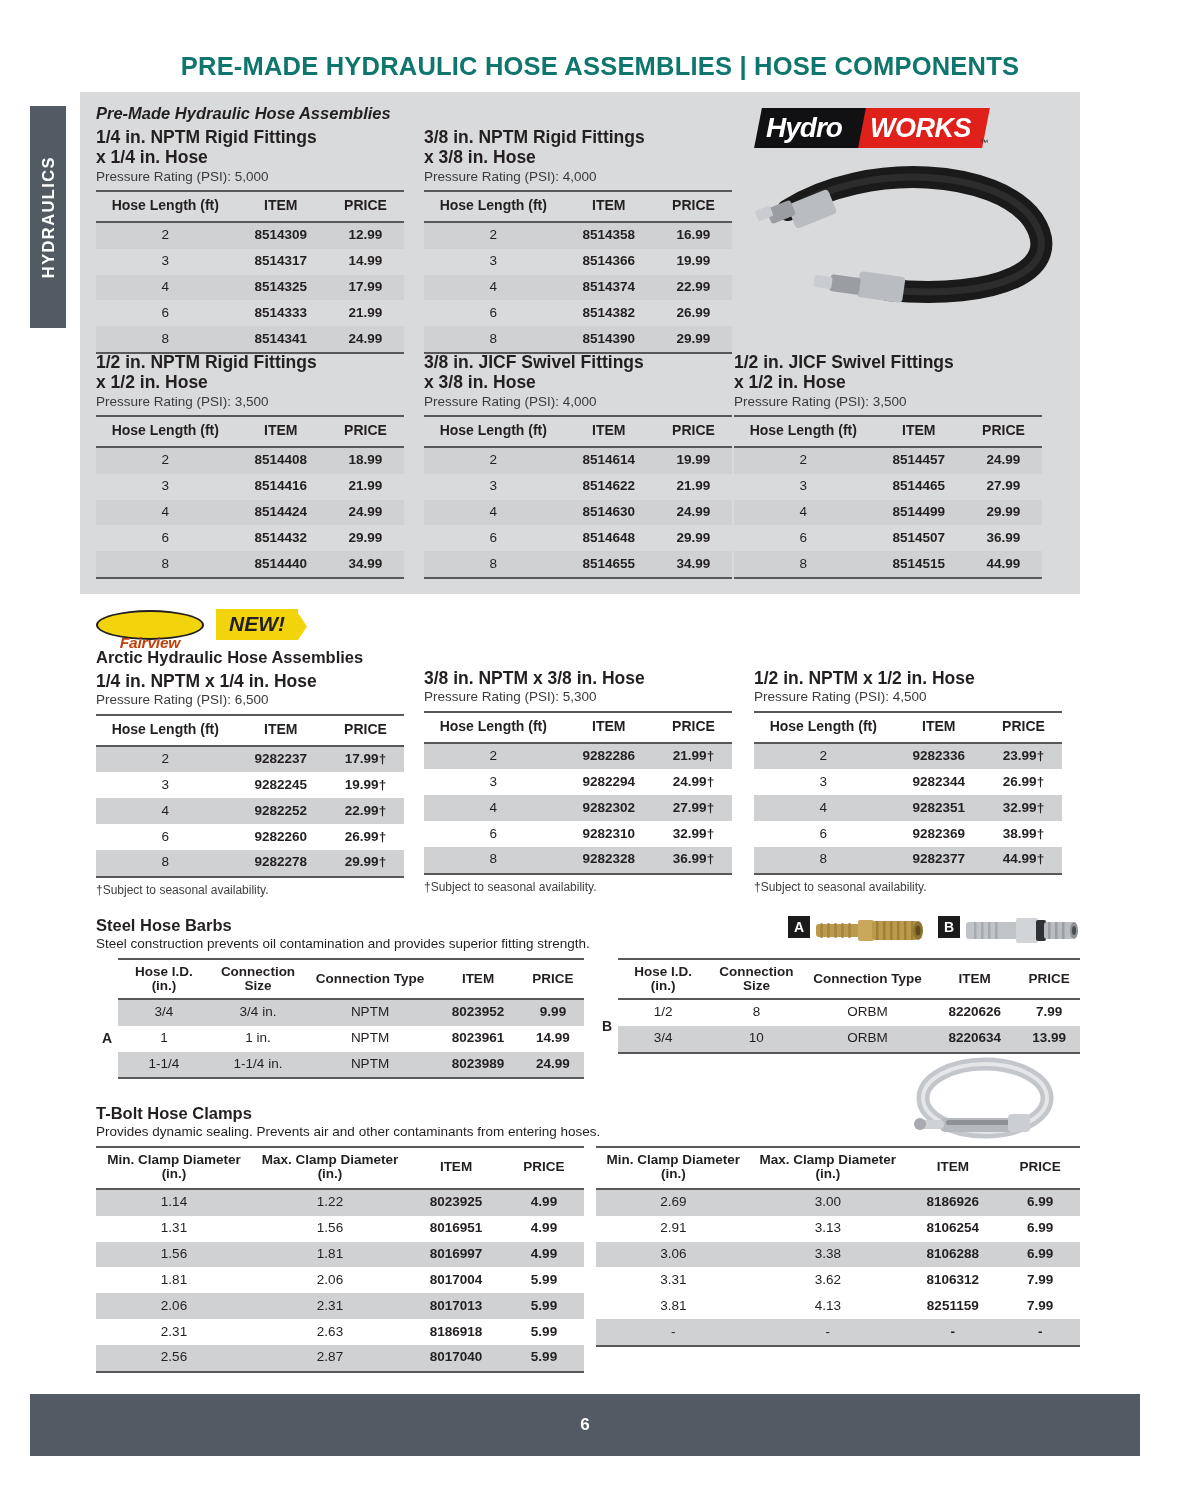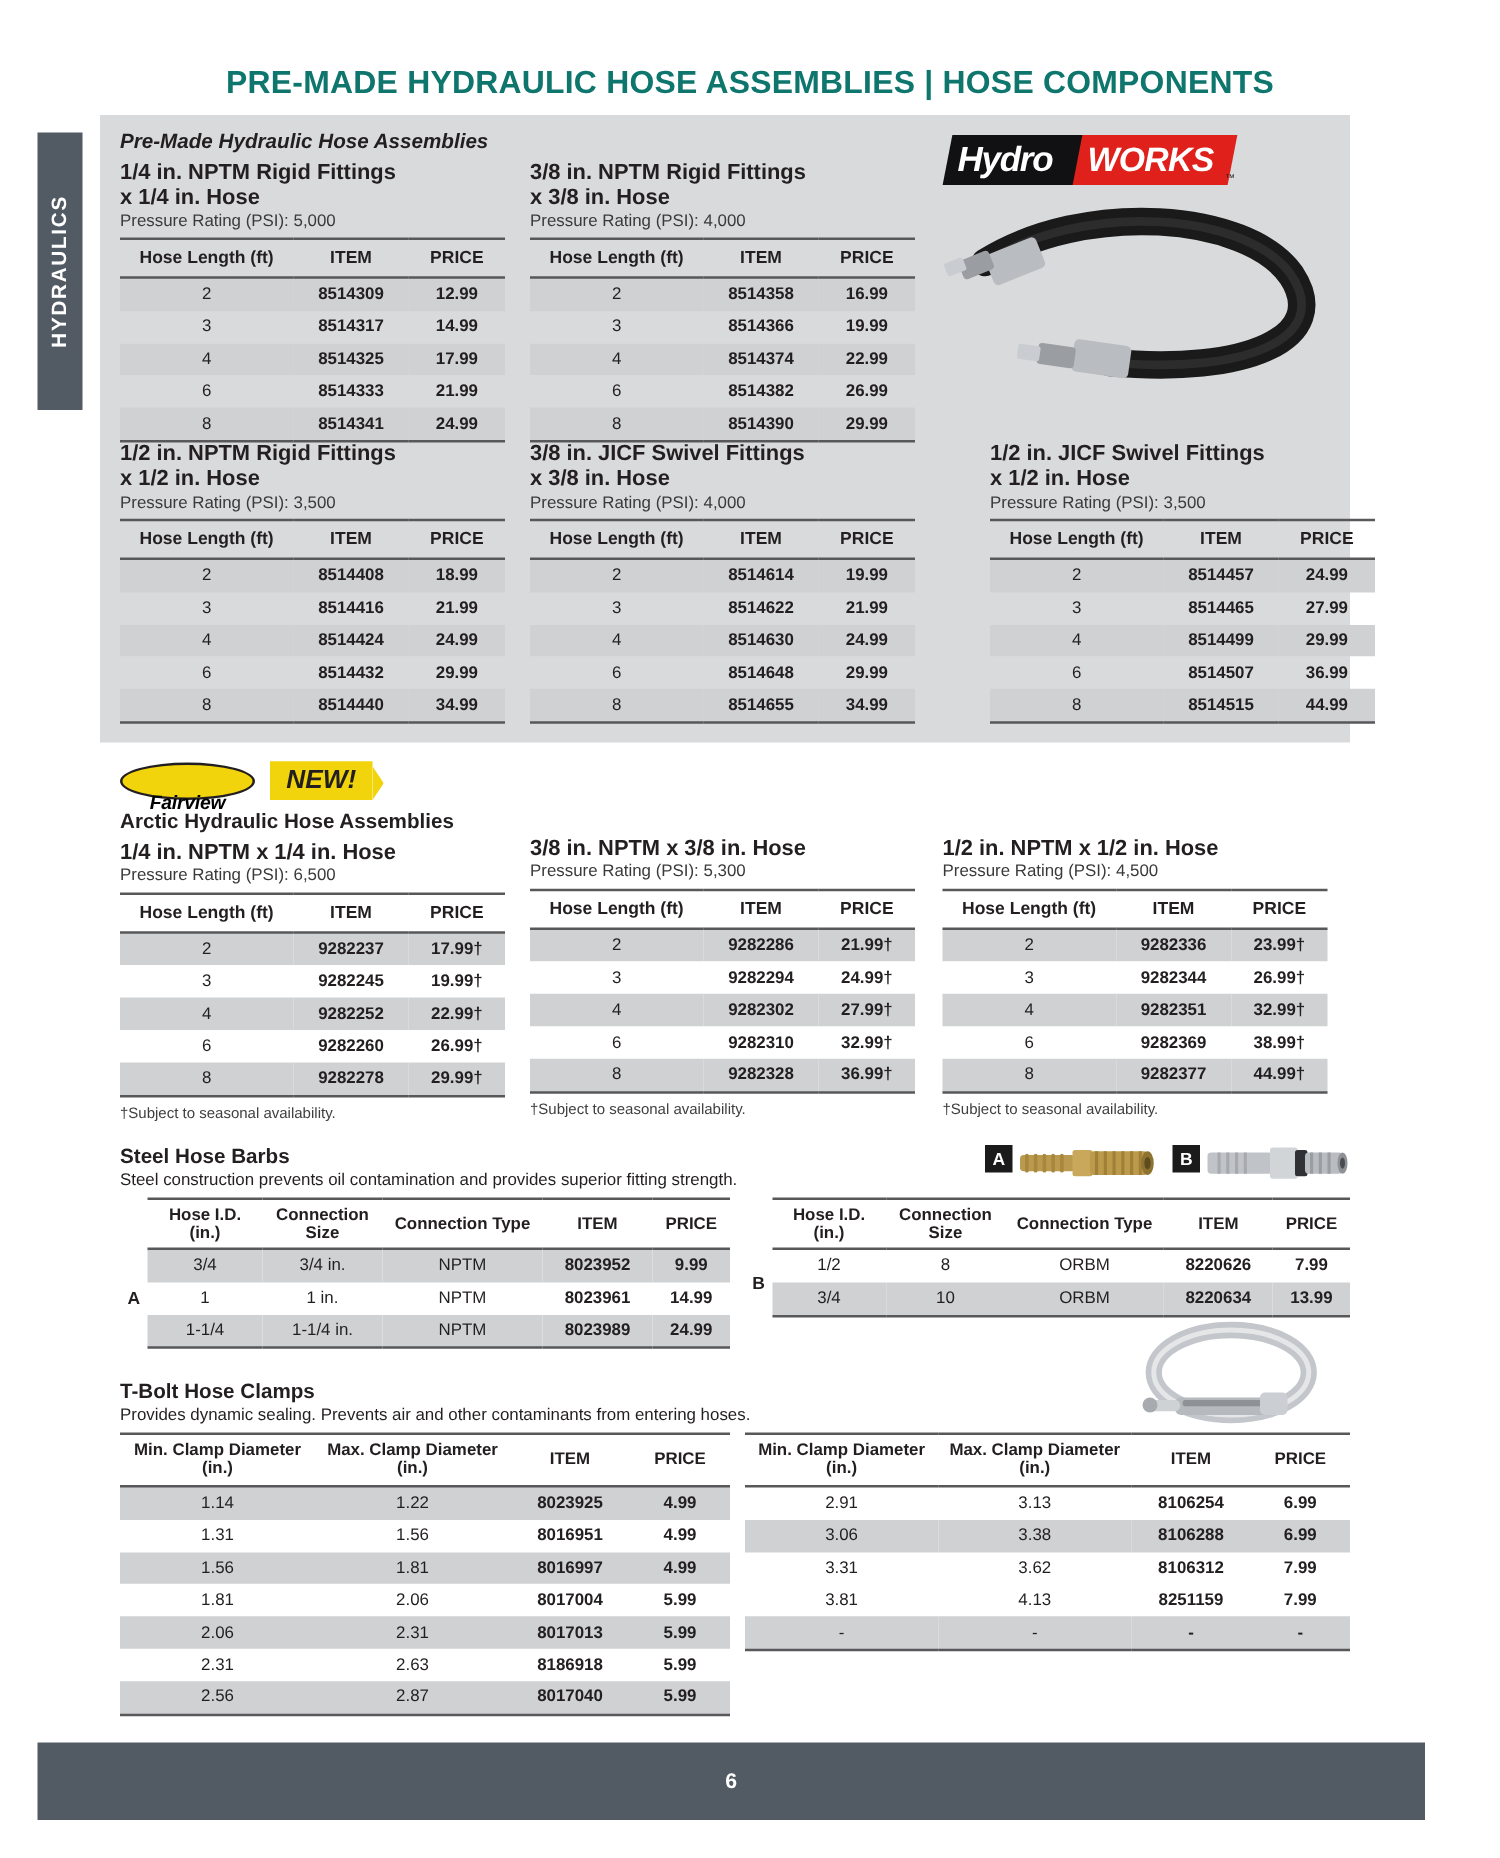--- a/index.html
+++ b/index.html
@@ -98,21 +98,21 @@
   .hose-photo { position: absolute; left: 748px; top: 150px; width: 330px; height: 185px; }
 
   
   .fairview {
     position: absolute; left: 96px; top: 610px;
     width: 108px; height: 30px; border-radius: 50%;
     background: #f2d40d; border: 2px solid #231f20;
     display: flex; align-items: center; justify-content: center;
   }
   .fairview span {
-    font-style: italic; font-weight: bold; font-size: 15.5px; color: #000000;
+    font-style: italic; font-weight: bold; font-size: 15.5px; color: #c2410c;
     letter-spacing: -.2px;
     margin-top: 36px;
   }
   .newflag {
     position: absolute; left: 216px; top: 609px;
     background: #f2d40d; padding: 3px 13px 4px;
   }
   .newflag span {
     font-style: italic; font-weight: bold; font-size: 21px; color: #231f20;
   }
@@ -370,21 +370,21 @@
           </tr>
           <tr class="alt">
             <td class="c-len">8</td>
             <td class="c-item">8514655</td>
             <td class="c-price">34.99</td>
           </tr>
         </tbody>
     </table>
   </div>
 
-  <div class="abs" style="left:792px;top:352px;width:308px;">
+  <div class="abs" style="left:734px;top:352px;width:308px;">
     <div class="group-title">1/2 in. JICF Swivel Fittings</div>
     <div class="group-title">x 1/2 in. Hose</div>
     <div class="psi">Pressure Rating (PSI): 3,500</div>
     <table class="pt" style="margin-top:5px;">
       <thead>
           <tr>
         <th class="c-len">Hose Length (ft)</th>
         <th class="c-item">ITEM</th>
         <th class="c-price">PRICE</th>
       </tr>
@@ -770,20 +770,26 @@
           <span>Min. Clamp Diameter</span><br><span>(in.)</span>
         </th>
         <th style="width:156px;">
           <span>Max. Clamp Diameter</span><br><span>(in.)</span>
         </th>
         <th style="width:96px;">ITEM</th>
         <th style="width:80px;">PRICE</th>
       </tr>
         </thead>
       <tbody>
+          <tr class="alt">
+            <td>2.69</td>
+            <td>3.00</td>
+            <td class="bold">8186926</td>
+            <td class="bold">6.99</td>
+          </tr>
           <tr>
             <td>2.91</td>
             <td>3.13</td>
             <td class="bold">8106254</td>
             <td class="bold">6.99</td>
           </tr>
           <tr class="alt">
             <td>3.06</td>
             <td>3.38</td>
             <td class="bold">8106288</td>

